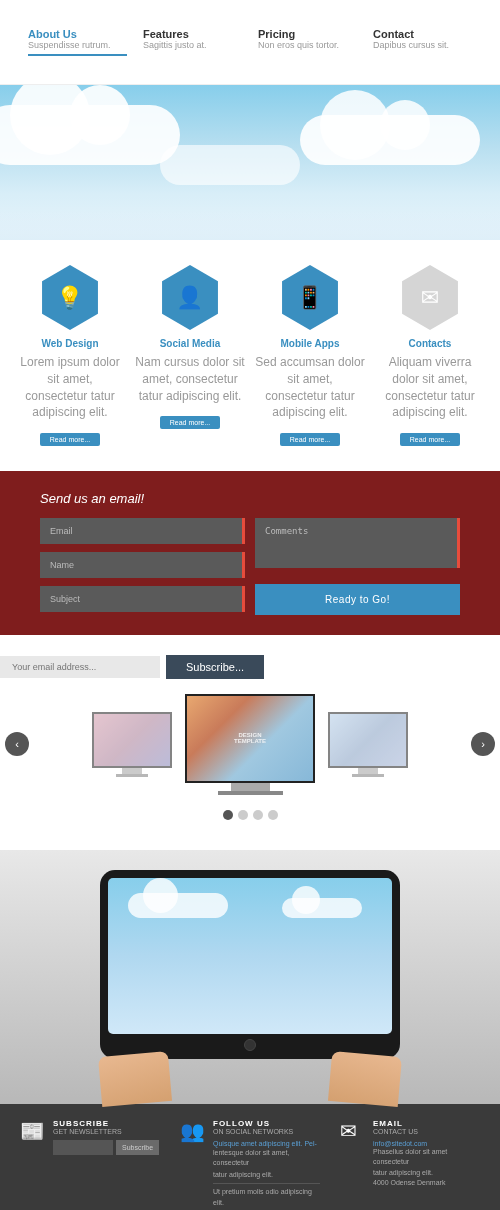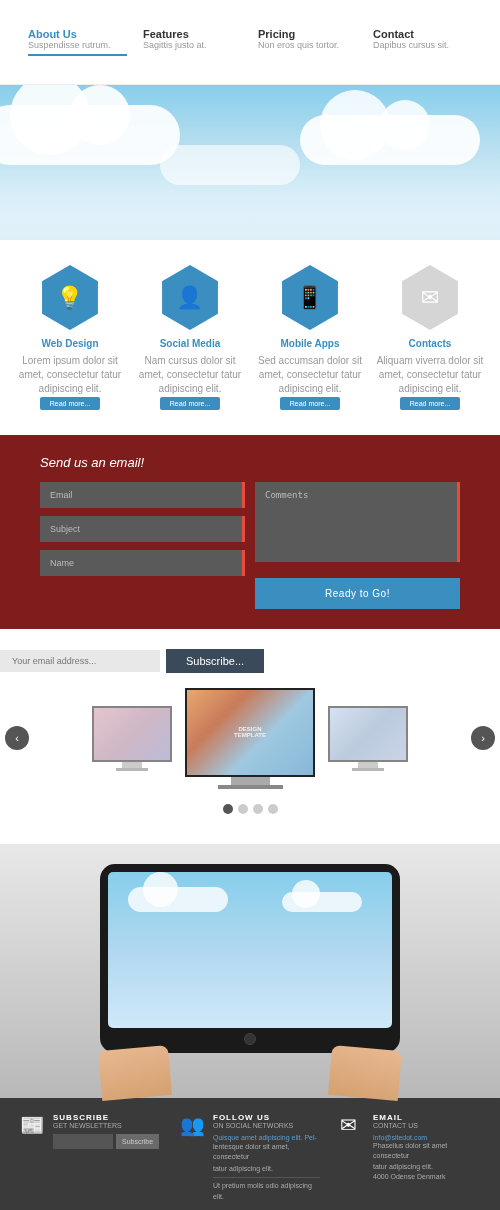--- a/index.html
+++ b/index.html
@@ -95,24 +95,24 @@
     .hex.blue { background: #3a8fc0; }
     .hex.gray { background: #d5d5d5; }
     .hex-icon { font-size: 22px; color: #fff; }
     .service-title {
       font-size: 10px;
       font-weight: bold;
       color: #3a8fc0;
       margin-bottom: 5px;
     }
     .service-desc {
-      font-size: 10px;
+      font-size: 12px;
       color: #999;
       line-height: 1.4;
-      margin-bottom: 1px;
+      margin-bottom: 12px;
     }
     .read-more-btn {
       background: #3a8fc0;
       color: #fff;
       font-size: 7px;
       padding: 3px 10px;
       border: none;
       cursor: pointer;
       border-radius: 2px;
     }
@@ -156,21 +156,21 @@
     }
     .form-input::placeholder { color: #bbb; }
     .form-textarea {
       background: #5a5a5a;
       border: none;
       border-right: 3px solid #e74c3c;
       padding: 8px 10px;
       color: #ccc;
       font-size: 9px;
       width: 100%;
-      height: 80px;
+      height: 50px;
       resize: none;
       outline: none;
     }
     .form-textarea::placeholder { color: #bbb; }
     .submit-btn {
       background: #3a8fc0;
       color: #fff;
       border: none;
       padding: 10px;
       font-size: 10px;
@@ -494,22 +494,22 @@
       <button class="read-more-btn">Read more...</button>
     </div>
     </div>
 </section>
 
 <section class="contact-form">
   <div class="contact-title">Send us an email!</div>
   <div class="form-layout">
     <div class="form-left">
       <input class="form-input" type="text" placeholder="Email" style="">
+      <input class="form-input" type="text" placeholder="Name" style="">
       <input class="form-input" type="text" placeholder="Subject" style="">
-      <input class="form-input" type="text" placeholder="Name" style="">
     </div>
     <div class="form-right">
       <textarea class="form-textarea" placeholder="Comments" style=""></textarea>
       <button class="submit-btn">Ready to Go!</button>
     </div>
   </div>
 </section>
 
 <section class="slider-section">
   <div class="subscribe-area">

